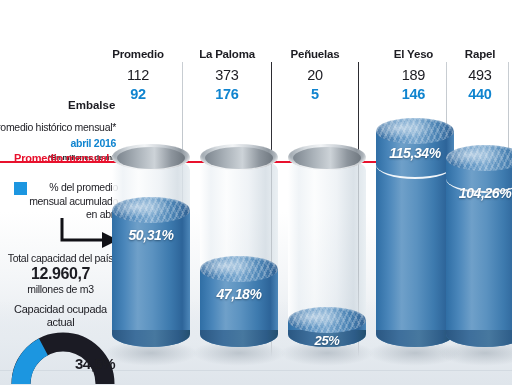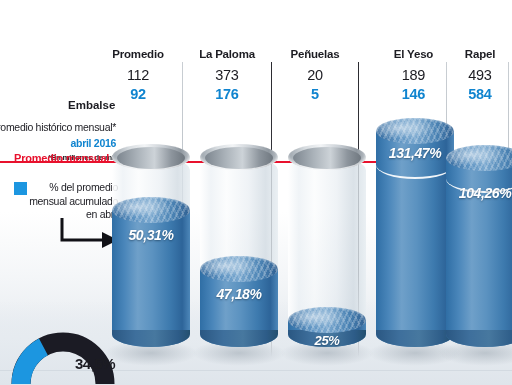--- a/index.html
+++ b/index.html
@@ -129,33 +129,39 @@
       <div class="v-curr">5</div>
     </div>
     <div class="hdr-col" style="left:360px;top:0;width:85px;margin-left:11px;">
       <div class="dam-name">El Yeso</div>
       <div class="v-hist">189</div>
       <div class="v-curr">146</div>
     </div>
     <div class="hdr-col" style="left:448px;top:0;width:64px;">
       <div class="dam-name">Rapel</div>
       <div class="v-hist">493</div>
-      <div class="v-curr">584</div>
+      <div class="v-curr">440</div>
     </div>
   </div>
 
   <div class="prom-label">Promedio mensual</div>
   <div class="legend-sq"></div>
   <div class="legend-txt">% del promedio mensual acumulado en abril</div>
 
   <svg class="arrow" viewBox="0 0 62 34">
     <path d="M4 2 L4 24 L47 24" fill="none" stroke="#111116" stroke-width="3"></path>
     <path d="M44 16 L60 24 L44 32 Z" fill="#111116"></path>
   </svg>
 
+  <div class="cap-block">
+    <div class="cap-t1">Total capacidad del país</div>
+    <div class="cap-t2">12.960,7</div>
+    <div class="cap-t3">millones de m3</div>
+    <div class="cap-t4">Capacidad ocupada actual</div>
+  </div>
 
   <svg class="gauge" viewBox="0 0 104 53">
     <path d="M10 52 A42 42 0 0 1 94 52" fill="none" stroke="#1b1b24" stroke-width="19"></path>
     <path id="gauge-fill" d="M10 52 A42 42 0 0 1 94 52" fill="none" stroke="#1c96e0" stroke-width="19" stroke-dasharray="45.5 131.9"></path>
   </svg>
   <div class="gauge-val">34,5%</div>
 
   <div class="cyl" style="left:112px;top:144px;width:78px;height:216px;--eh:26px;--er:13px;">
     <div class="shadow" style="left:-8px;top:196px;width:94px;height:26px;"></div>
     <div class="glass" style="top:13px;height:190px;"></div>
@@ -188,21 +194,21 @@
     <div class="water-top" style="top:163px;"></div>
     <div class="pct small" style="top:189px;">25%</div>
   </div>
 
   <div class="cyl" style="left:376px;top:118px;width:78px;height:242px;--eh:26px;--er:13px;">
     <div class="shadow" style="left:-8px;top:222px;width:94px;height:26px;"></div>
     <div class="water" style="top:13px;height:216px;"></div>
     <div class="water-base" style="top:212px;height:17px;"></div>
     <div class="water-top" style="top:0;"></div>
     <div class="overflow-arc" style="top:33px;"></div>
-    <div class="pct" style="top:27px;">131,47%</div>
+    <div class="pct" style="top:27px;">115,34%</div>
   </div>
 
   <div class="cyl" style="left:446px;top:145px;width:78px;height:215px;--eh:26px;--er:13px;">
     <div class="shadow" style="left:-8px;top:195px;width:94px;height:26px;"></div>
     <div class="water" style="top:13px;height:189px;"></div>
     <div class="water-base" style="top:185px;height:17px;"></div>
     <div class="water-top" style="top:0;"></div>
     <div class="overflow-arc" style="top:20px;"></div>
     <div class="pct" style="top:40px;">104,26%</div>
   </div>

